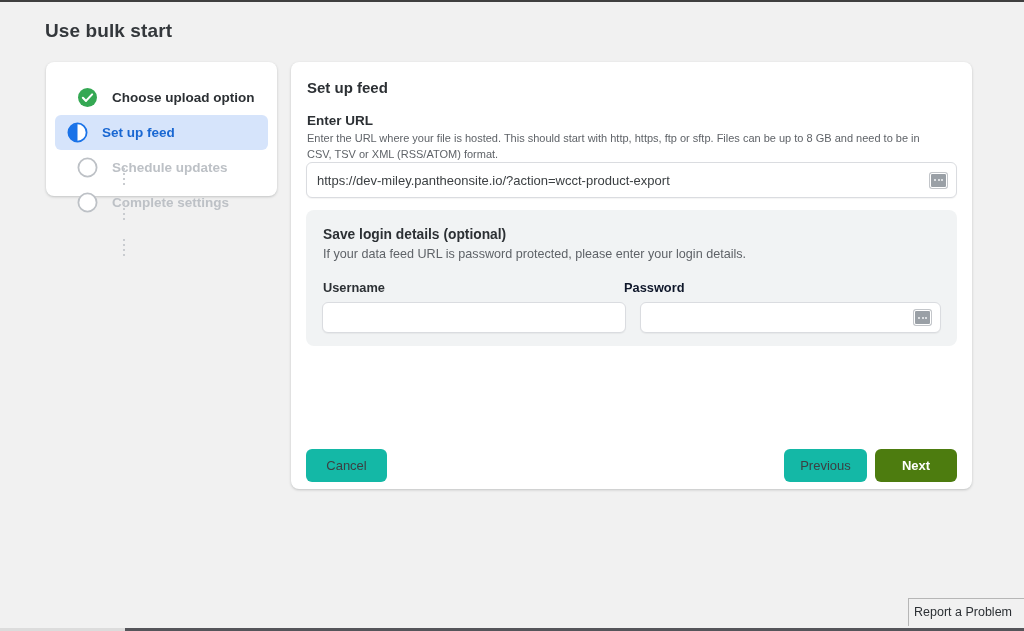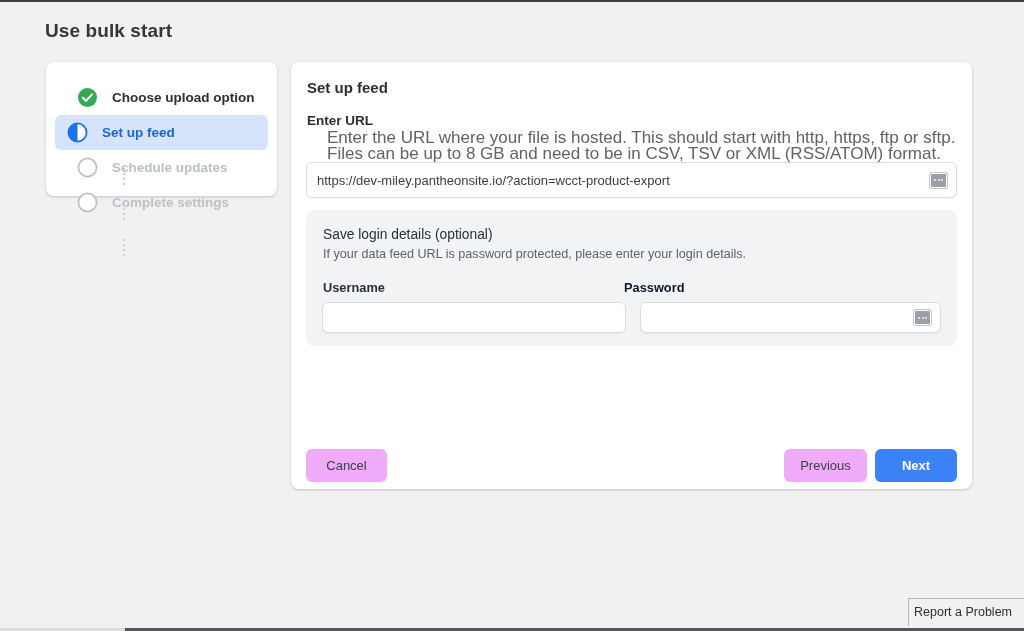--- a/index.html
+++ b/index.html
@@ -142,24 +142,23 @@
     font-size: 13.5px;
     font-weight: bold;
     color: #2c3034;
   }
 
   #enter-url-desc {
     position: absolute;
     left: 16px;
     top: 68px;
     width: 640px;
-    font-size: 17px;
+    font-size: 11px;
     line-height: 16px;
     color: #5f6368;
-    margin-left: 20px;
   }
 
   
   .text-field {
     position: absolute;
     background: #ffffff;
     border: 1px solid #dadce0;
     border-radius: 6px;
     display: flex;
     align-items: center;
@@ -216,21 +215,21 @@
     width: 651px;
     height: 136px;
     background: #f1f3f4;
     border-radius: 8px;
   }
   #login-title {
     position: absolute;
     left: 17px;
     top: 17px;
     font-size: 13.8px;
-    font-weight: normal;
+    font-weight: bold;
     color: #2c3034;
   }
   #login-desc {
     position: absolute;
     left: 17px;
     top: 37px;
     font-size: 12.6px;
     color: #5f6368;
   }
   #username-label {
@@ -269,25 +268,25 @@
     border: none;
     border-radius: 6px;
     font-family: "Liberation Sans", sans-serif;
     font-size: 13px;
     cursor: pointer;
     display: flex;
     align-items: center;
     justify-content: center;
   }
   .btn-secondary {
-    background: #f0abfc;
+    background: #14b8a6;
     color: #3c4043;
   }
   .btn-primary {
-    background: #3b82f6;
+    background: #4d7c0f;
     color: #ffffff;
     font-weight: bold;
   }
   #cancel-button   { left: 15px;  top: 387px; width: 81px; }
   #previous-button { left: 493px; top: 387px; width: 83px; }
   #next-button     { left: 584px; top: 387px; width: 82px; }
 
   
   #report-problem {
     position: absolute;

